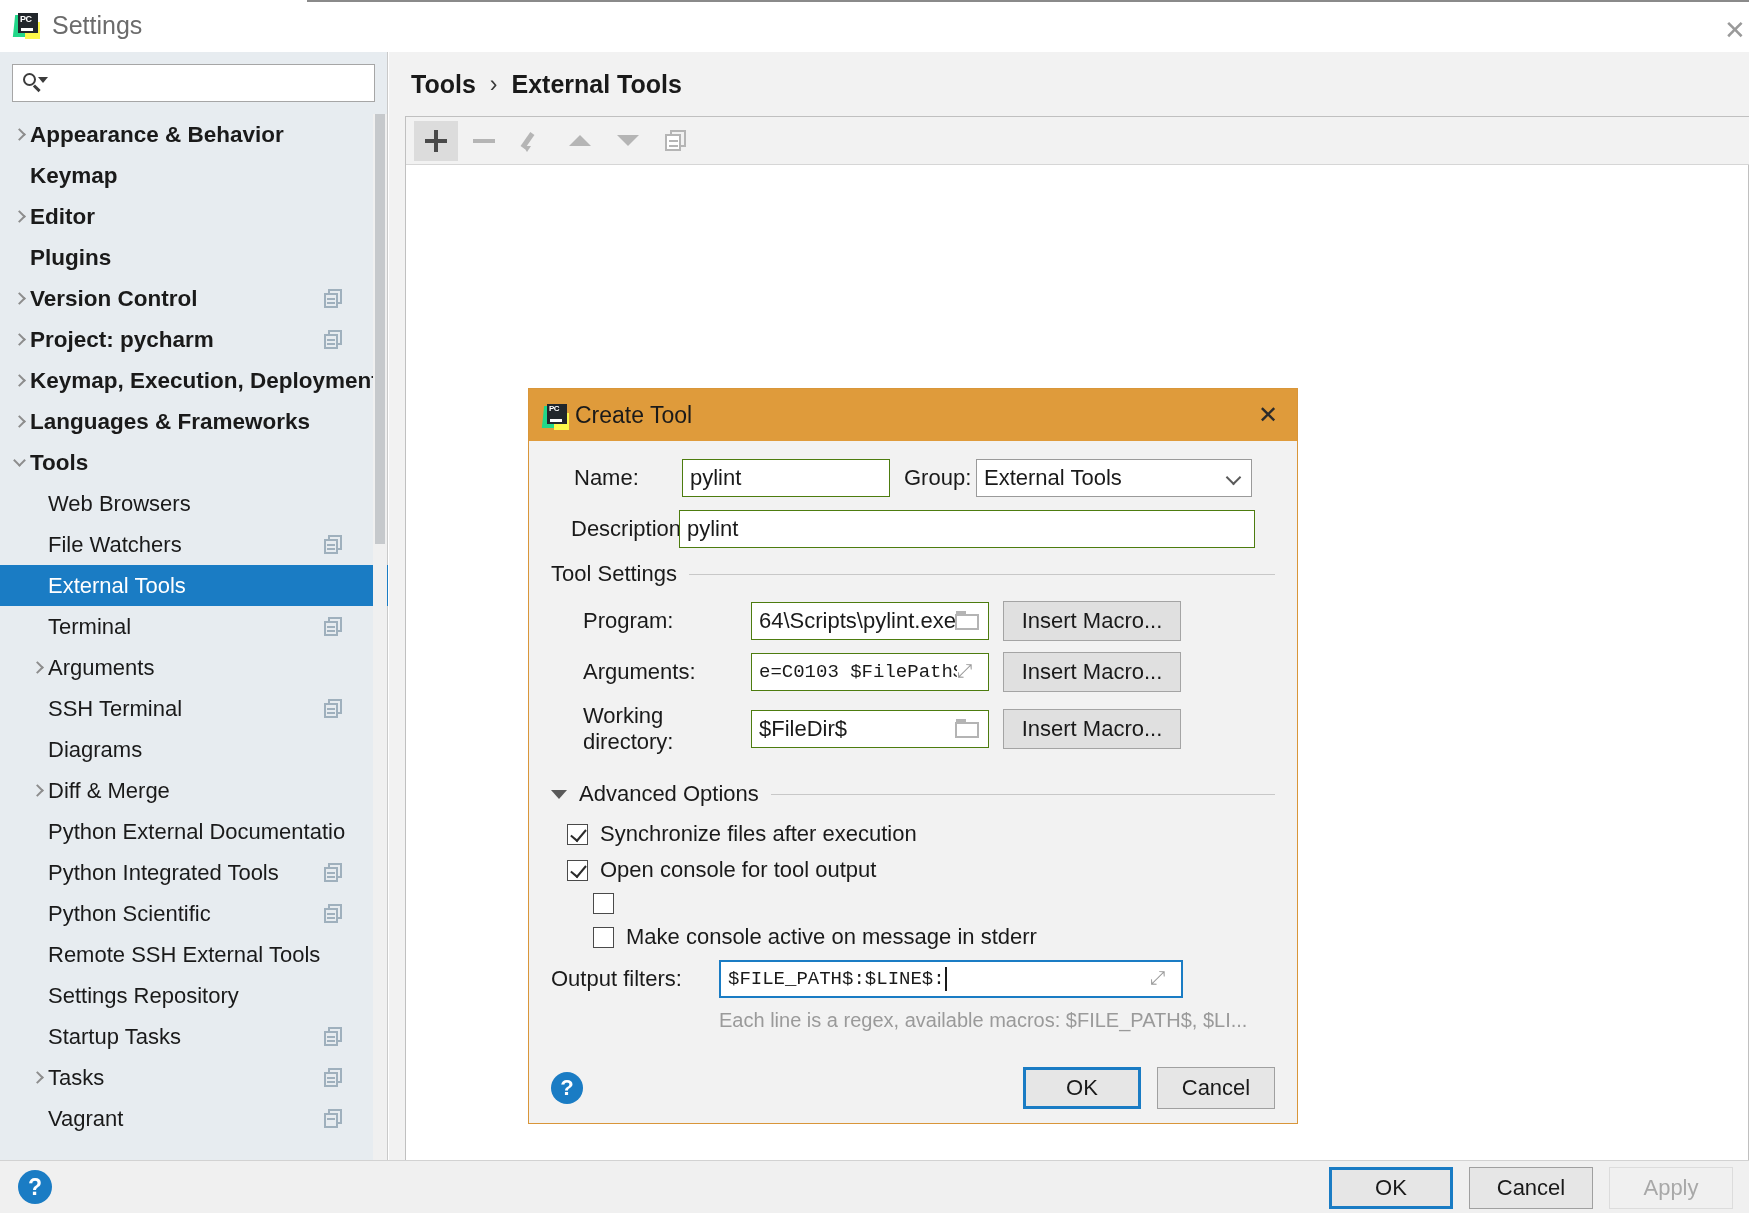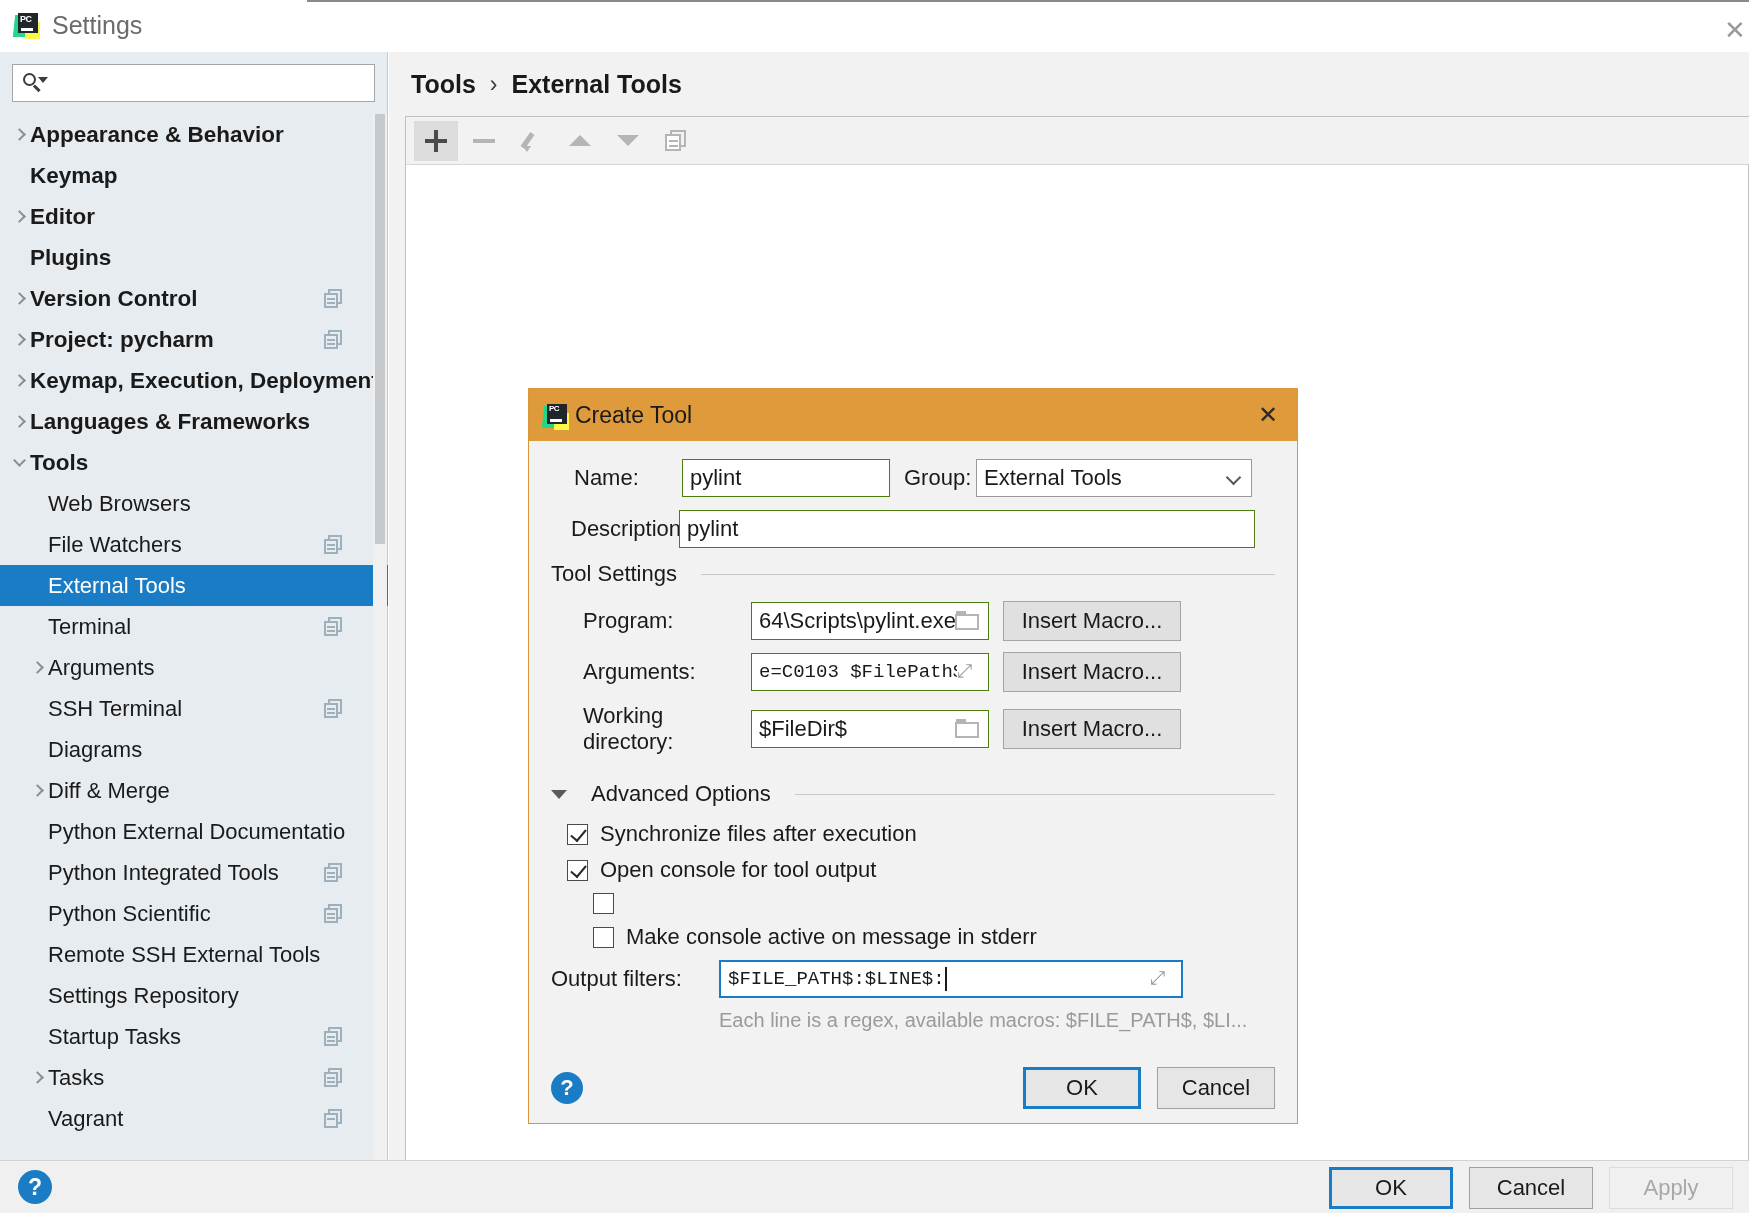--- a/index.html
+++ b/index.html
@@ -197,21 +197,21 @@
   .fselect .chev {
     position:absolute; right:12px; top:12px;
     width:11px;height:11px;border-right:2.6px solid #5a5a5a;border-bottom:2.6px solid #5a5a5a;
     transform:rotate(45deg);
   }
   .folder-icon { position:relative; width:26px; height:20px; flex:none; }
   .folder-icon .back { position:absolute; left:0; top:3px; width:24px; height:16px; border:2px solid #b4b4b4; }
   .folder-icon .tab  { position:absolute; left:1px; top:0px; width:10px; height:5px; background:#b4b4b4; }
   .expand-icon { position:relative; width:24px; height:22px; flex:none; color:#9a9a9a; font-size:19px; }
 
-  .section-title { display:flex; align-items:center; gap:24px; margin:12px 0 14px 0; }
+  .section-title { display:flex; align-items:center; gap:12px; margin:12px 0 14px 0; }
   .section-title .st-text { font-size:22px; color:#1a1a1a; white-space:nowrap; }
   .section-title .rule { flex:1; height:1px; background:#c8c8c8; }
   .tri-down { width:0;height:0;border-left:8px solid transparent;border-right:8px solid transparent;border-top:9px solid #5a5a5a; }
 
   .settings-row { display:flex; align-items:center; margin-bottom:11px; }
   .settings-row .sl { width:200px; font-size:22px; padding-left:32px; }
   .imacro {
     height:40px; width:178px; margin-left:14px; background:#e0e0e0; border:1px solid #a4a4a4;
     display:flex; align-items:center; justify-content:center; font-size:22px;
   }

